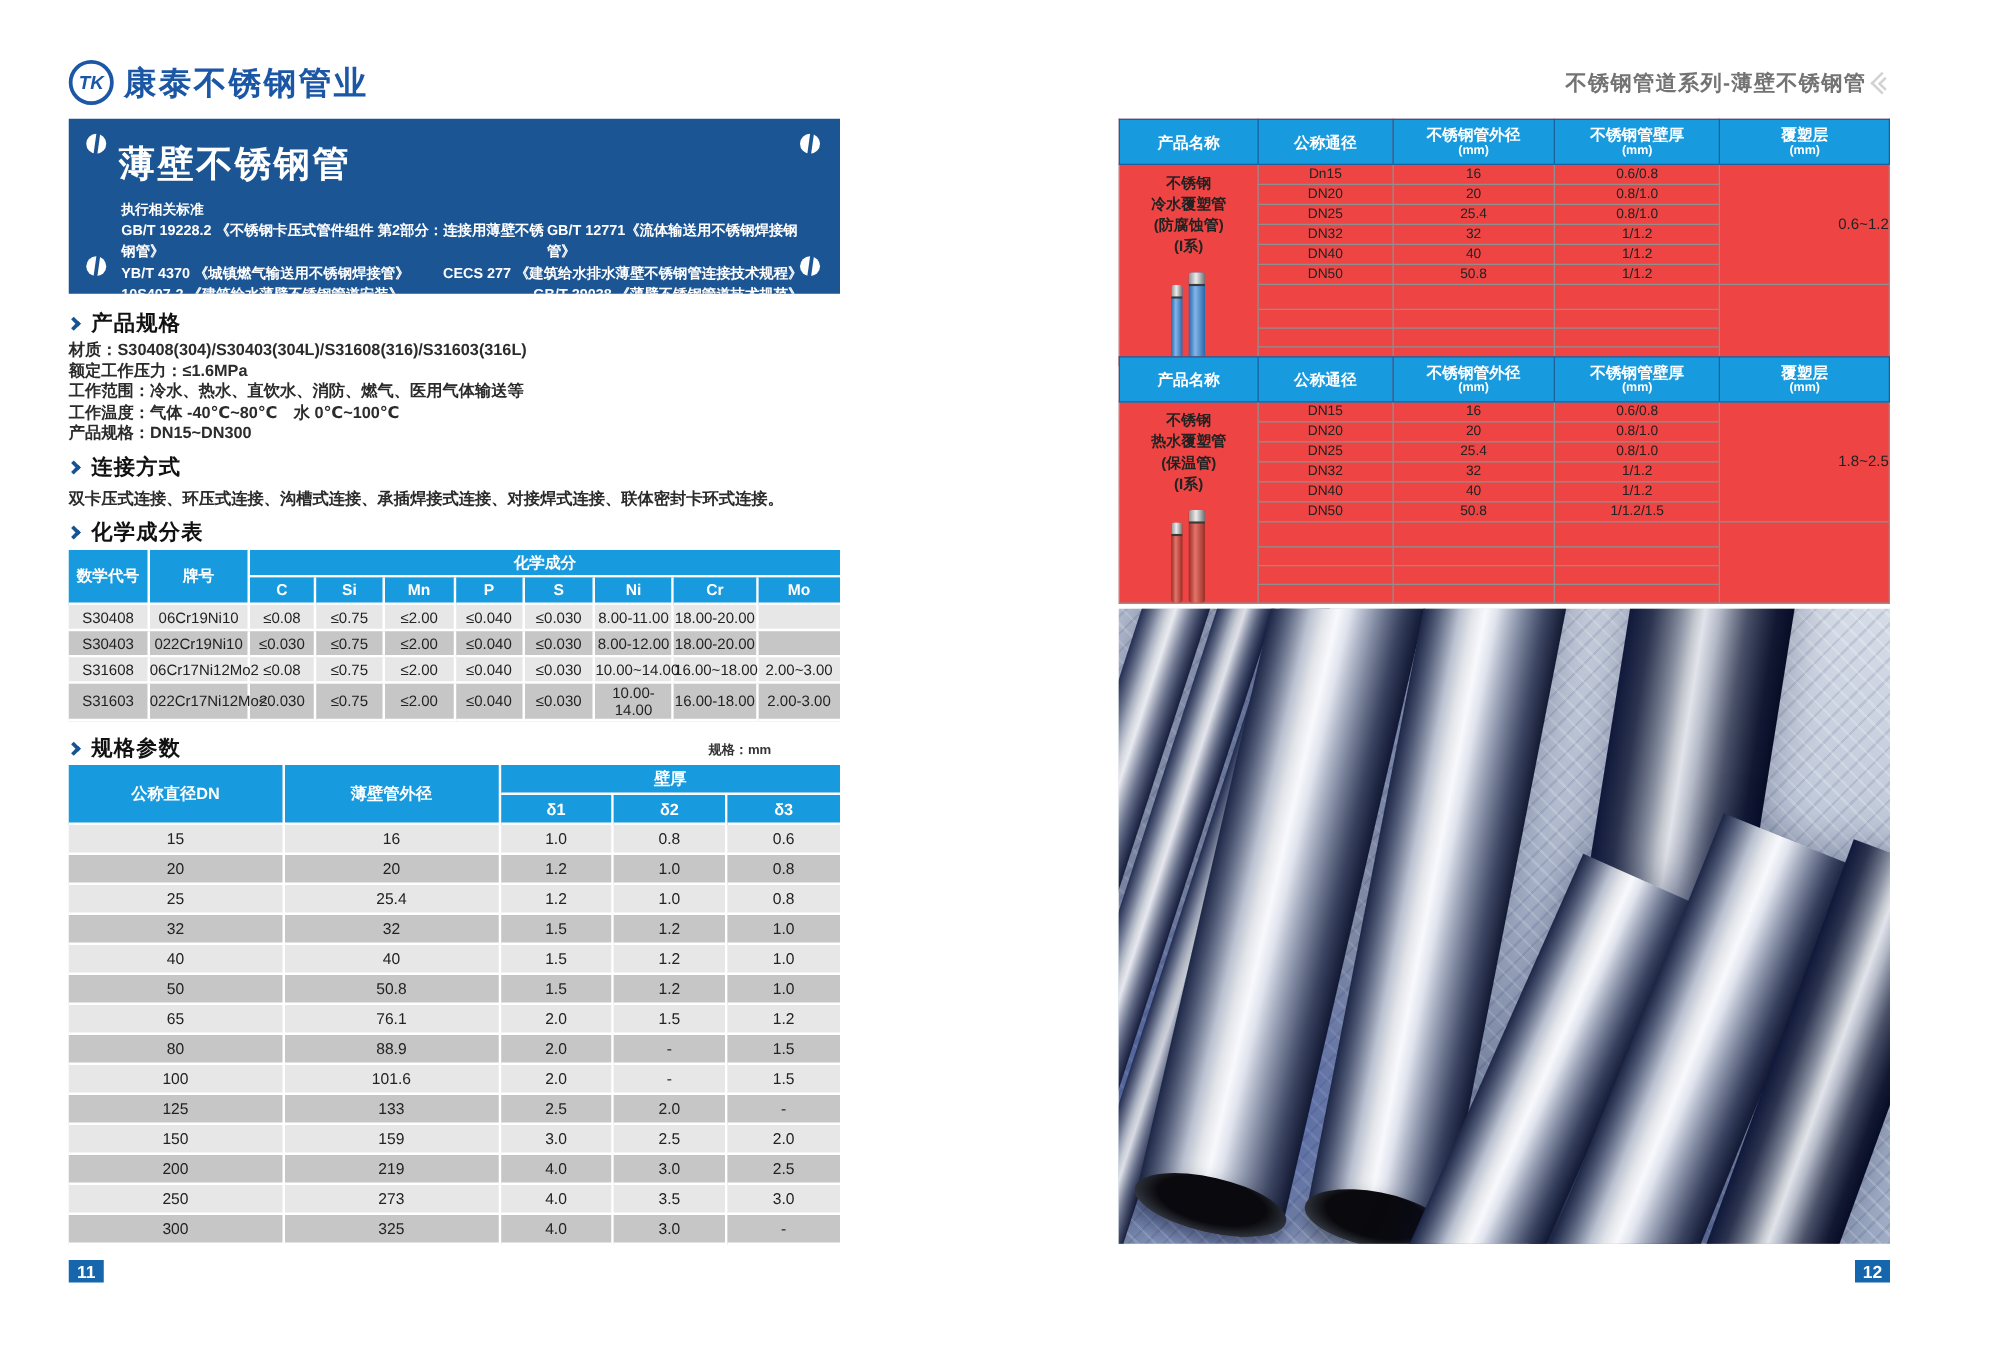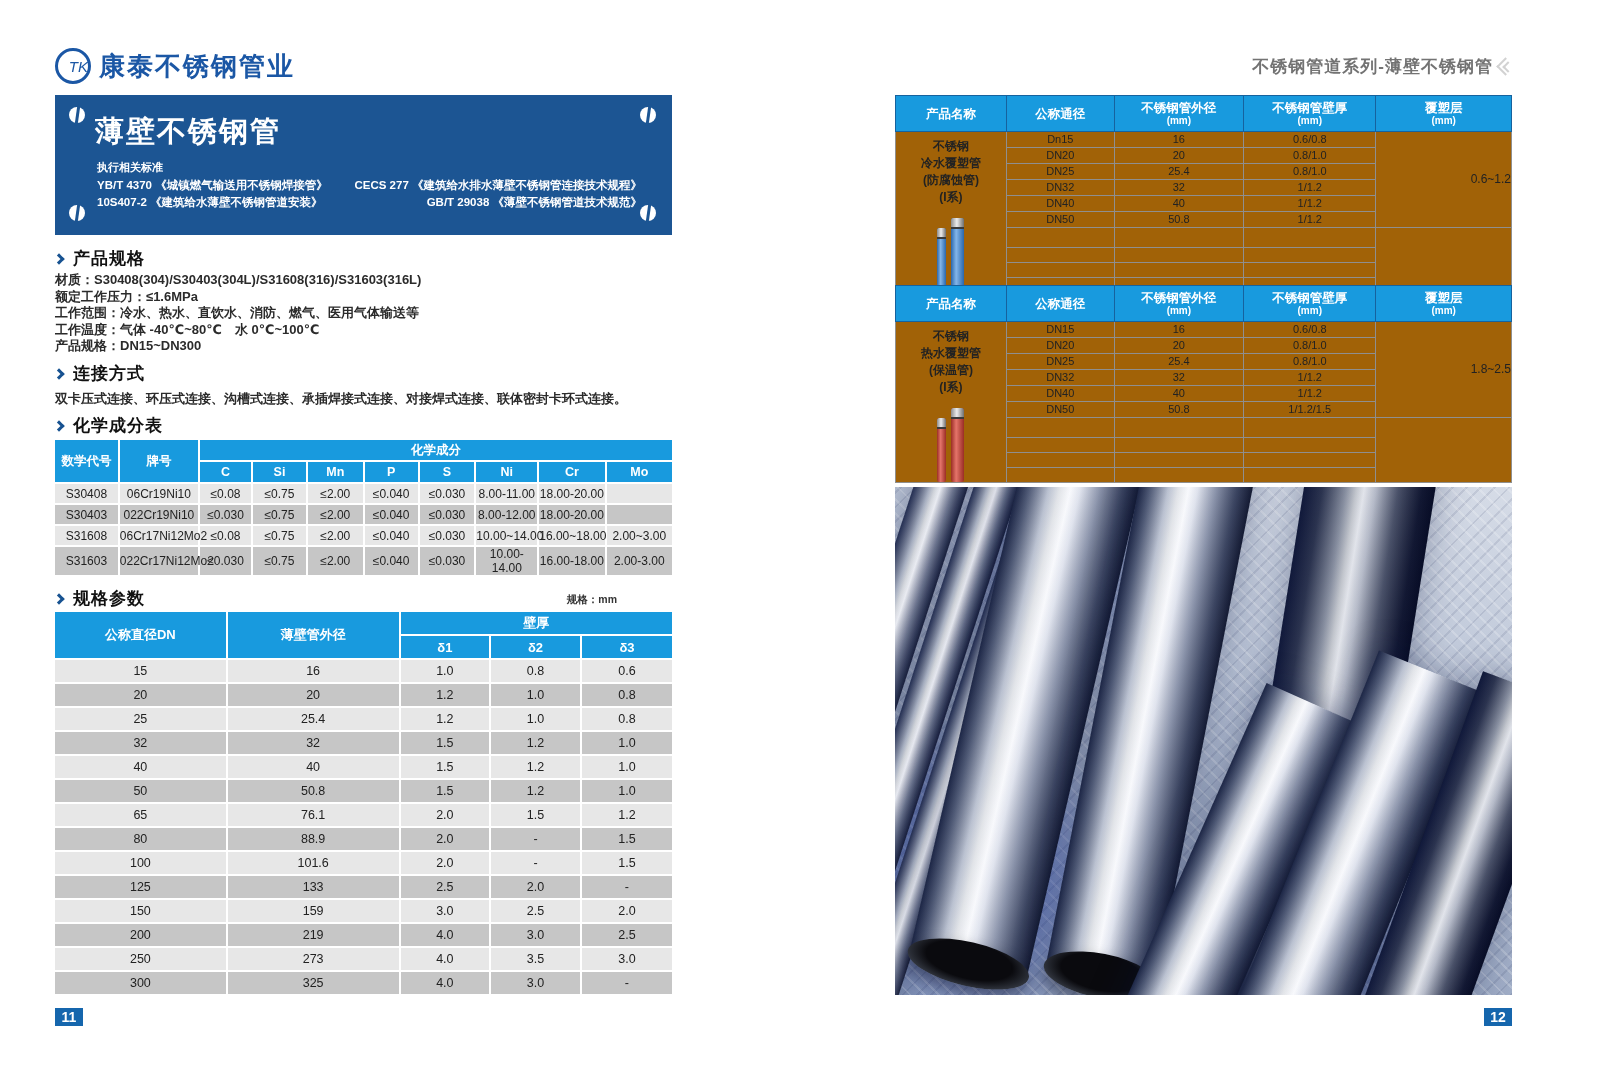--- a/index.html
+++ b/index.html
@@ -6,22 +6,22 @@
   body { font-family:"Liberation Sans","DejaVu Sans",sans-serif; background:#fff; }
   .page { position:relative; width:1600px; height:1086px; background:#fff; overflow:hidden; }
 
   .col { position:absolute; top:40px; width:617px; }
   .left-col { left:55px; }
   .right-col { left:895px; }
 
   
   .logo-row { position:absolute; top:8px; left:0; display:flex; align-items:center; gap:8px; }
   .logo-circle { width:36px; height:36px; border:3px solid #1b57a5; border-radius:50%;
-    display:flex; align-items:center; justify-content:flex-end; color:#1b57a5;
-    font-weight:normal; font-style:italic; font-size:15px; }
+    display:flex; align-items:center; justify-content:center; color:#1b57a5;
+    font-weight:bold; font-style:italic; font-size:15px; }
   .company { font-size:26px; font-weight:bold; color:#1b57a5; letter-spacing:2px; }
 
   
   .banner { position:absolute; top:55px; left:0; width:617px; height:140px;
     background:#1c5593; color:#fff; overflow:hidden; }
   .banner-title { padding:17px 0 0 40px; font-size:29px; font-weight:bold; letter-spacing:2px; }
   .standards-label { padding:8px 0 2px 42px; font-size:11px; font-weight:600; }
   .std-row { display:flex; justify-content:space-between; padding:0 30px 0 42px;
     font-size:11.5px; font-weight:600; line-height:17px; }
   .std-right { margin-left:auto; text-align:left; }
@@ -60,21 +60,21 @@
 
   
   .rp-head { position:absolute; top:15px; right:0; display:flex; align-items:center; gap:6px; }
   .rp-title { font-size:17px; font-weight:bold; color:#737373; letter-spacing:1px; }
   .dc { display:flex; align-items:center; }
   .dc i { display:inline-block; border-left:2px solid #d2d2d2; border-bottom:2px solid #d2d2d2;
     transform:rotate(45deg); }
   .dc i:first-child { width:13px; height:13px; margin-right:-8px; }
   .dc i:last-child { width:8px; height:8px; }
 
-  table.rt { border-collapse:collapse; table-layout:fixed; width:617px; background:#a16207;
+  table.rt { border-collapse:collapse; table-layout:fixed; width:617px; background:#ef4444;
     border:1px solid #3c3c3c; position:absolute; left:0; }
   table.rt th { background:#189ade; color:#fff; border:1px solid #16629e; height:36px;
     vertical-align:middle; text-align:center; padding:0; }
   table.rt th .hl { font-size:12.5px; font-weight:bold; line-height:14px; }
   table.rt th .hu { font-size:10px; font-weight:bold; line-height:11px; }
   table.rt td { border:1px solid #8f8f8f; height:15px; font-size:11px; text-align:center;
     color:#222; padding:0; line-height:15px; }
   table.rt td.prod { vertical-align:top; padding-top:6px; }
   table.rt .pl { font-size:12px; font-weight:600; color:#222; line-height:17px; text-align:center; }
   table.rt td.coat { font-size:12px;text-align:right; }
@@ -147,20 +147,24 @@
     </div>
 
     <div class="banner">
       <span class="bean tl"></span>
       <span class="bean bl"></span>
       <span class="bean tr"></span>
       <span class="bean br"></span>
       <div class="banner-title">薄壁不锈钢管</div>
       <div class="standards-label">执行相关标准</div>
       <div class="std-row">
+        <span>GB/T 19228.2 《不锈钢卡压式管件组件 第2部分：连接用薄壁不锈钢管》</span>
+        <span class="std-right">GB/T 12771《流体输送用不锈钢焊接钢管》</span>
+      </div>
+      <div class="std-row">
         <span>YB/T 4370 《城镇燃气输送用不锈钢焊接管》</span>
         <span class="std-right">CECS 277 《建筑给水排水薄壁不锈钢管连接技术规程》</span>
       </div>
       <div class="std-row">
         <span>10S407-2 《建筑给水薄壁不锈钢管道安装》</span>
         <span class="std-right">GB/T 29038 《薄壁不锈钢管道技术规范》</span>
       </div>
     </div>
 
     <div class="sec-head" style="top:207px;">

